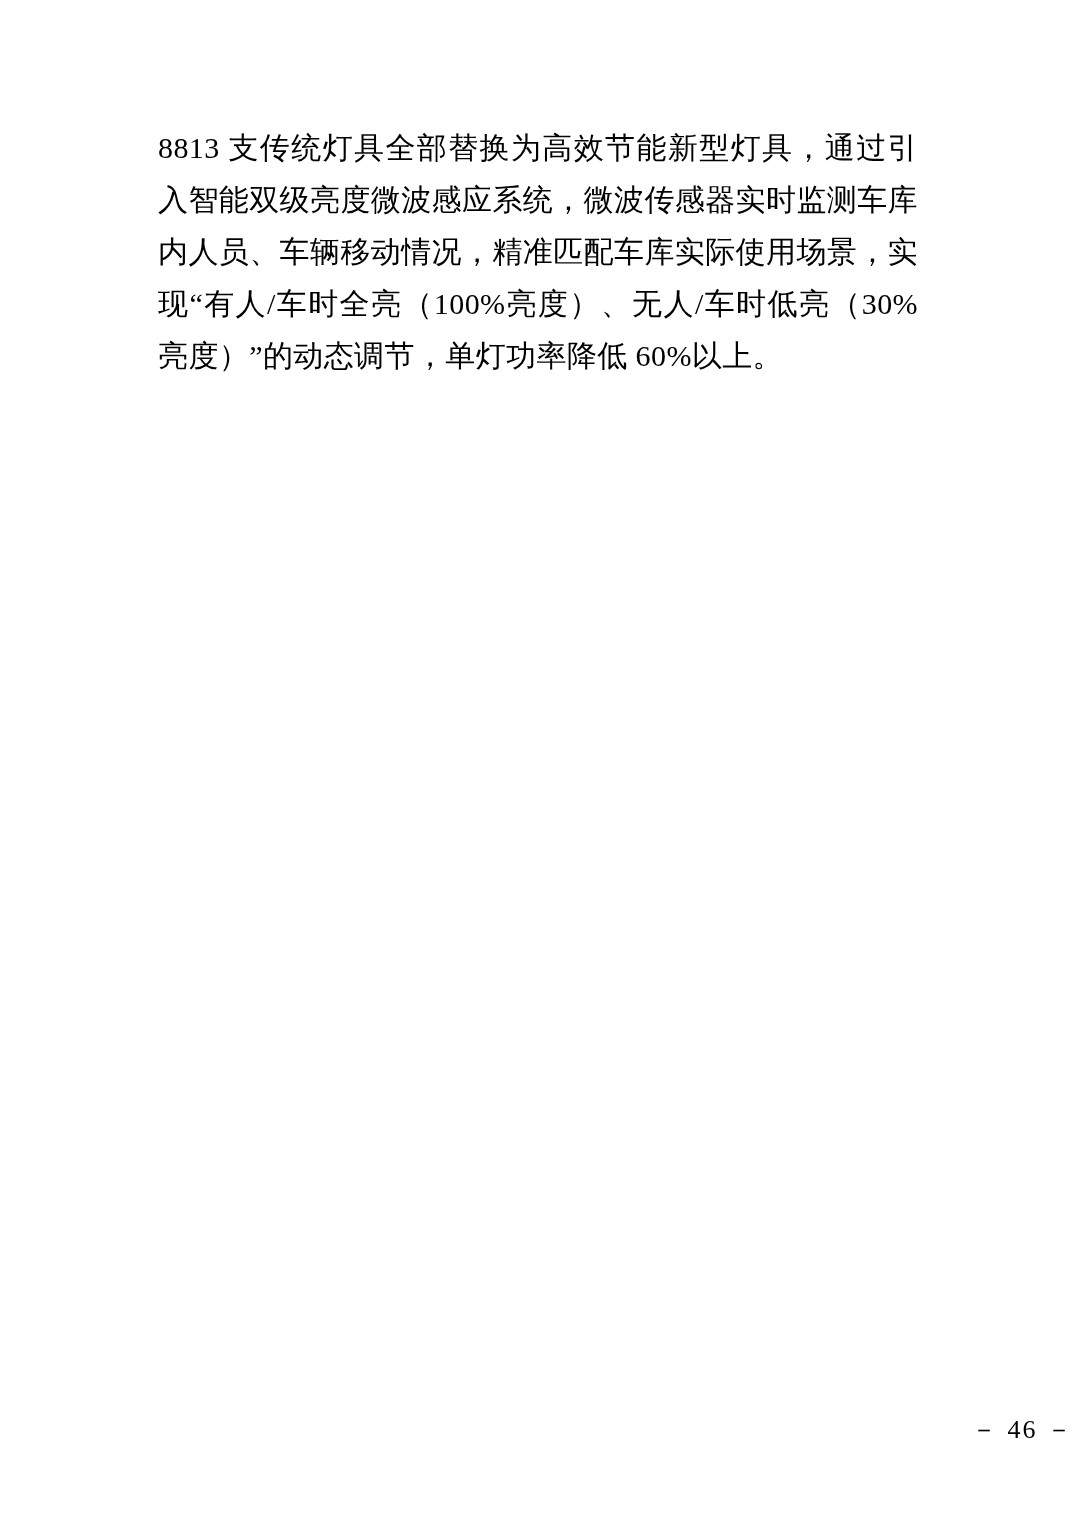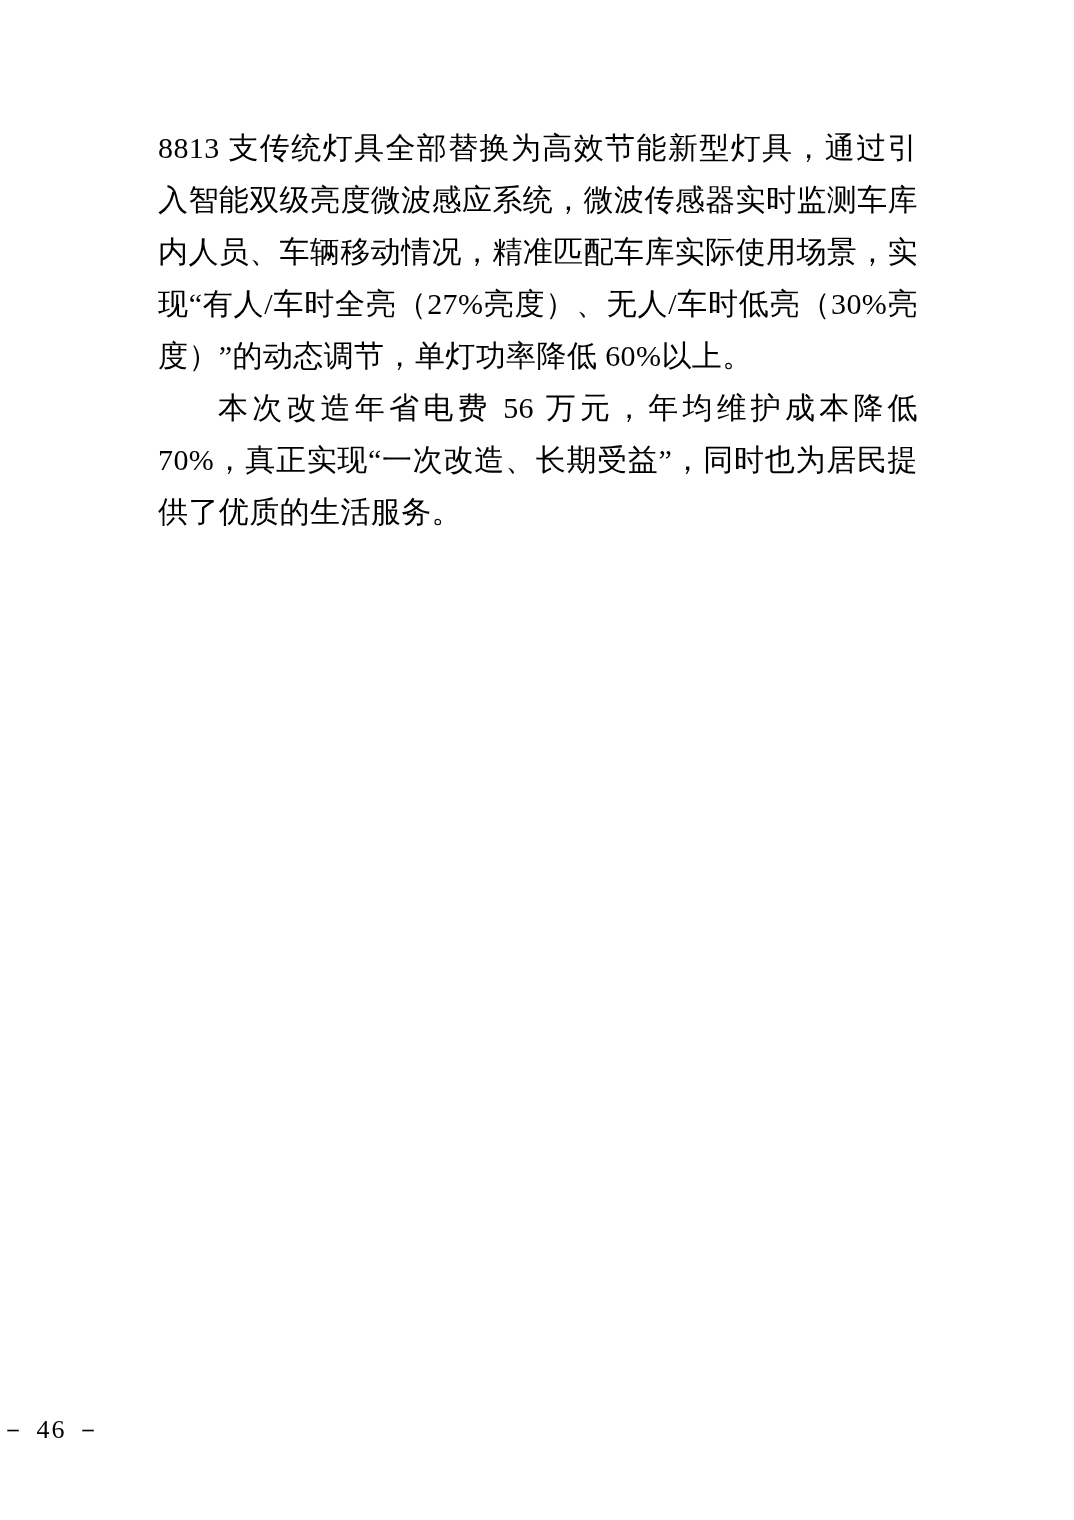--- a/index.html
+++ b/index.html
@@ -33,31 +33,30 @@
     text-indent: 0;
   }
   .para.indent {
     text-indent: 60px;
   }
   .page-number {
     position: absolute;
     left: 0;
     right: 0;
     top: 1412px;
-    text-align: left;
+    text-align: right;
     font-size: 26px;
     letter-spacing: 2px;
     font-family: "Liberation Serif", "DejaVu Serif", serif;
   }
 </style>
 </head>
 <body>
 
 <div class="page">
 
   <div class="content">
-    <p class="para">8813 支传统灯具全部替换为高效节能新型灯具，通过引入智能双级亮度微波感应系统，微波传感器实时监测车库内人员、车辆移动情况，精准匹配车库实际使用场景，实现“有人/车时全亮（27%亮度）、无人/车时低亮（30%亮度）”的动态调节，单灯功率降低 60%以上。</p>
-    <p class="para indent">本次改造年省电费 56 万元，年均维护成本降低 70%，真正实现“一次改造、长期受益”，同时也为居民提供了优质的生活服务。</p>
+    <p class="para">8813 支传统灯具全部替换为高效节能新型灯具，通过引入智能双级亮度微波感应系统，微波传感器实时监测车库内人员、车辆移动情况，精准匹配车库实际使用场景，实现“有人/车时全亮（100%亮度）、无人/车时低亮（30%亮度）”的动态调节，单灯功率降低 60%以上。</p>
   </div>
 
   <div class="page-number">－ 46 －</div>
 
 </div>
 
 </body></html>

